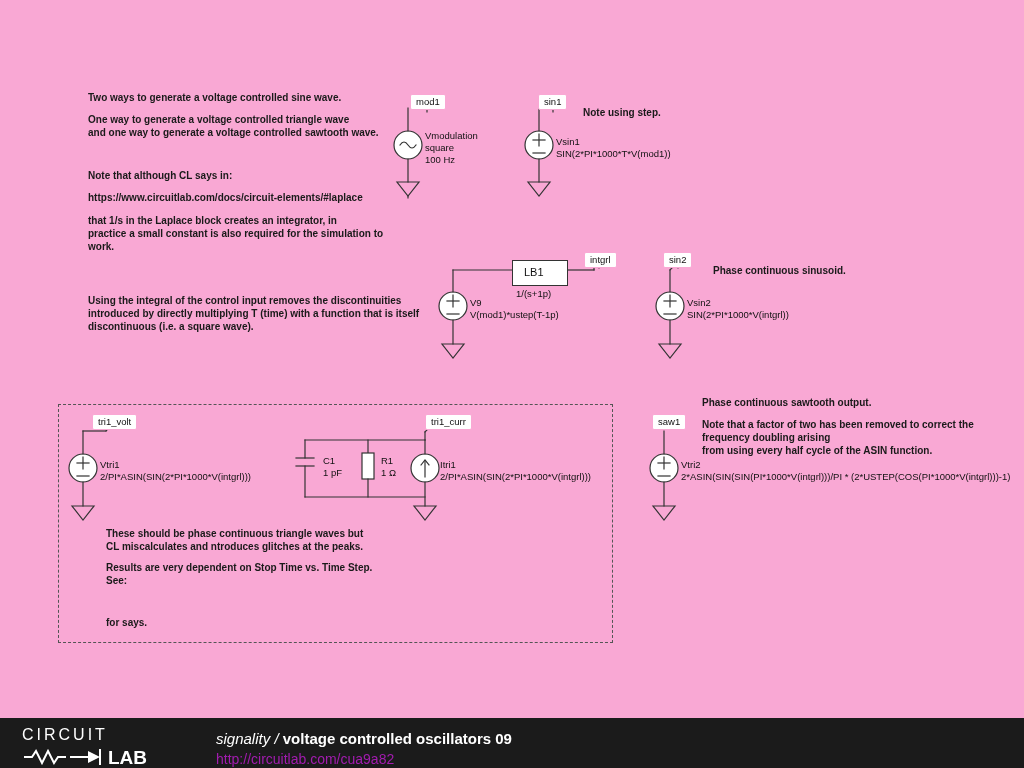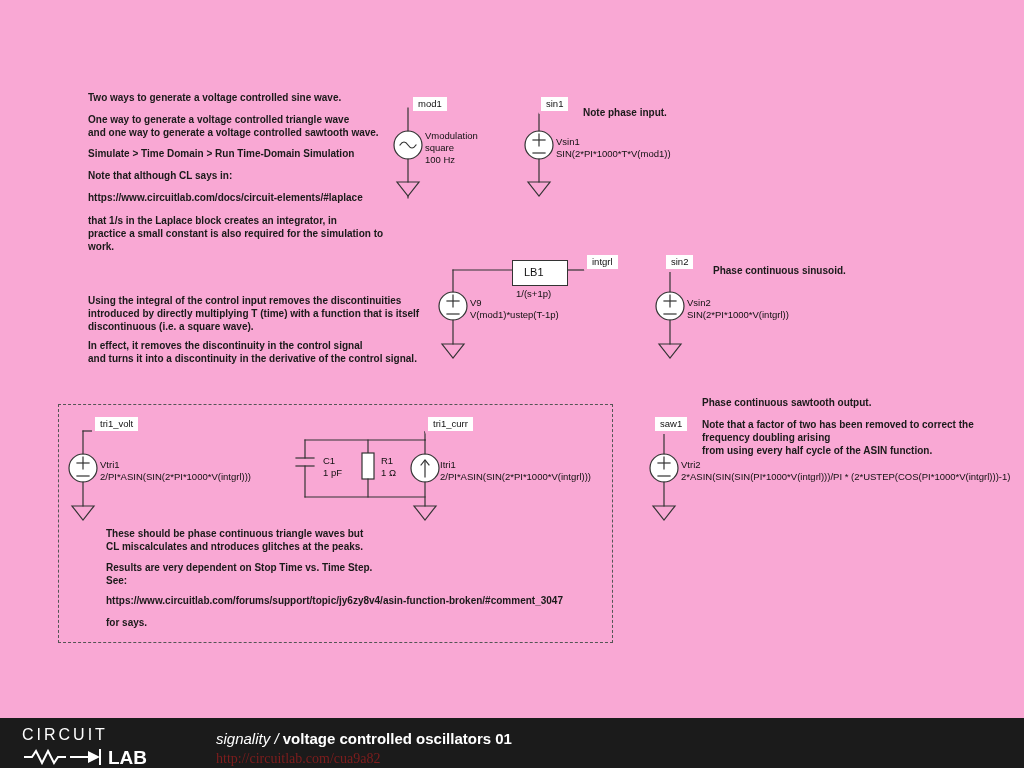--- a/index.html
+++ b/index.html
@@ -1,32 +1,32 @@
 <!DOCTYPE html>
 <html><head>
 <meta charset="utf-8">
 <style>
   html,body{margin:0;padding:0;}
   body{width:1024px;height:768px;background:#ffffff;font-family:"Liberation Sans",sans-serif;overflow:hidden;position:relative;}
   .canvas{position:absolute;left:0;top:0;width:1024px;height:718px;background:#f9a8d4;}
   .txt{position:absolute;color:#1a1a1a;font-size:10px;line-height:13px;white-space:pre;}
   .txt.b{font-weight:bold;}
   .lbl{position:absolute;font-size:9.5px;color:#111;white-space:pre;line-height:12px;}
-  .tagbox{position:absolute;border:3px solid #f9a8d4;background:#fff;font-size:9.5px;color:#111;
+  .tagbox{position:absolute;border:1px solid #f9a8d4;background:#fff;font-size:9.5px;color:#111;
           padding:1px 5px;border-radius:2px;white-space:nowrap;line-height:12px;}
   .compbox{position:absolute;border:1px solid #333;background:#fff;}
   svg.lay{position:absolute;left:0;top:0;width:1024px;height:718px;pointer-events:none;}
   .dashframe{position:absolute;border:1px dashed #555;}
   .footer{position:absolute;left:0;top:718px;width:1024px;height:50px;background:#1b1b1b;color:#fff;}
   .brand{position:absolute;left:22px;top:726px;width:180px;color:#fff;}
   .brand .cl{font-size:16px;letter-spacing:3px;font-family:"Liberation Sans",sans-serif;}
   .f-title{position:absolute;left:216px;top:730px;font-size:15px;color:#fff;}
   .f-title .it{font-style:italic;font-weight:normal;}
   .f-title .bd{font-weight:bold;}
-  .f-url{position:absolute;left:216px;top:751px;font-size:14px;color:#7f1d1d;font-family:Liberation Serif, serif;}
+  .f-url{position:absolute;left:216px;top:751px;font-size:14px;color:#a21caf;}
   .sep{position:absolute;left:0;top:718px;width:1024px;height:1px;background:#000;}
 </style>
 </head>
 <body>
 
 <div class="canvas">
 
   <svg class="lay" viewBox="0 0 1024 718">
     <g stroke="#333" stroke-width="1.2" fill="none" stroke-linecap="square">
 
@@ -112,46 +112,42 @@
       <line x1="553" y1="108" x2="553" y2="112"></line>
       <line x1="599" y1="264" x2="599" y2="268"></line>
       <line x1="670" y1="270" x2="678" y2="262"></line>
       <line x1="678" y1="262" x2="678" y2="268"></line>
     </g>
   </svg>
 
   <div class="txt b" style="left:88px;top:91px;">Two ways to generate a voltage controlled sine wave.</div>
   <div class="txt b" style="left:88px;top:113px;">One way to generate a voltage controlled triangle wave
 and one way to generate a voltage controlled sawtooth wave.</div>
-  <div class="txt b" style="left:88px;top:147px;">Simulate &gt; Time Domain &gt; Run Time-Domain Simulation</div>
   <div class="txt b" style="left:88px;top:169px;">Note that although CL says in:</div>
   <div class="txt b" style="left:88px;top:191px;">https://www.circuitlab.com/docs/circuit-elements/#laplace</div>
   <div class="txt b" style="left:88px;top:214px;">that 1/s in the Laplace block creates an integrator, in
 practice a small constant is also required for the simulation to
 work.</div>
 
   <div class="txt b" style="left:88px;top:294px;">Using the integral of the control input removes the discontinuities
 introduced by directly multiplying T (time) with a function that is itself
 discontinuous (i.e. a square wave).</div>
-  <div class="txt b" style="left:88px;top:339px;">In effect, it removes the discontinuity in the control signal
-and turns it into a discontinuity in the derivative of the control signal.</div>
-
-  <div class="txt b" style="left:583px;top:106px;">Note phase input.</div>
+
+  <div class="txt b" style="left:583px;top:106px;">Note using step.</div>
   <div class="txt b" style="left:713px;top:264px;">Phase continuous sinusoid.</div>
   <div class="txt b" style="left:702px;top:396px;">Phase continuous sawtooth output.</div>
   <div class="txt b" style="left:702px;top:418px;">Note that a factor of two has been removed to correct the
 frequency doubling arising
 from using every half cycle of the ASIN function.</div>
 
   <div class="dashframe" style="left:58px;top:404px;width:553px;height:237px;"></div>
   <div class="txt b" style="left:106px;top:561px;">Results are very dependent on Stop Time vs. Time Step.
 See:</div>
   <div class="txt b" style="left:106px;top:527px;">These should be phase continuous triangle waves but
 CL miscalculates and ntroduces glitches at the peaks.</div>
-  <div class="txt b" style="left:106px;top:594px;">https://www.circuitlab.com/forums/support/topic/jy6zy8v4/asin-function-broken/#comment_3047</div>
   <div class="txt b" style="left:106px;top:616px;">for says.</div>
 
   <div class="tagbox" style="left:410px;top:94px;">mod1</div>
   <div class="tagbox" style="left:538px;top:94px;">sin1</div>
   <div class="tagbox" style="left:584px;top:252px;">intgrl</div>
   <div class="tagbox" style="left:663px;top:252px;">sin2</div>
   <div class="tagbox" style="left:92px;top:414px;">tri1_volt</div>
   <div class="tagbox" style="left:425px;top:414px;">tri1_curr</div>
   <div class="tagbox" style="left:652px;top:414px;">saw1</div>
 
@@ -201,15 +197,15 @@
       <polygon points="66,6 78,12 66,18" fill="#ffffff" stroke="none"></polygon>
       <line x1="78" y1="4" x2="78" y2="20"></line>
     </g>
     <text x="86" y="19" fill="#ffffff" font-size="19" font-weight="bold" font-family="Liberation Sans, sans-serif">LAB</text>
   </svg>
 </div>
 
 <div class="f-title">
   <span class="it">signality</span>
   <span class="it">/</span>
-  <span class="bd">voltage controlled oscillators 01</span>
+  <span class="bd">voltage controlled oscillators 09</span>
 </div>
 <div class="f-url">http://circuitlab.com/cua9a82</div>
 
 </body></html>

